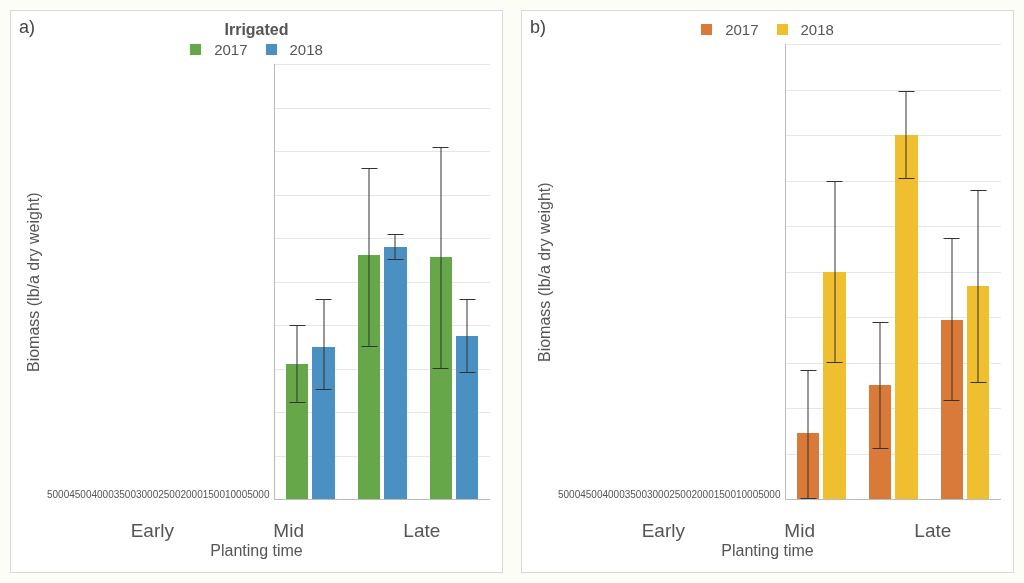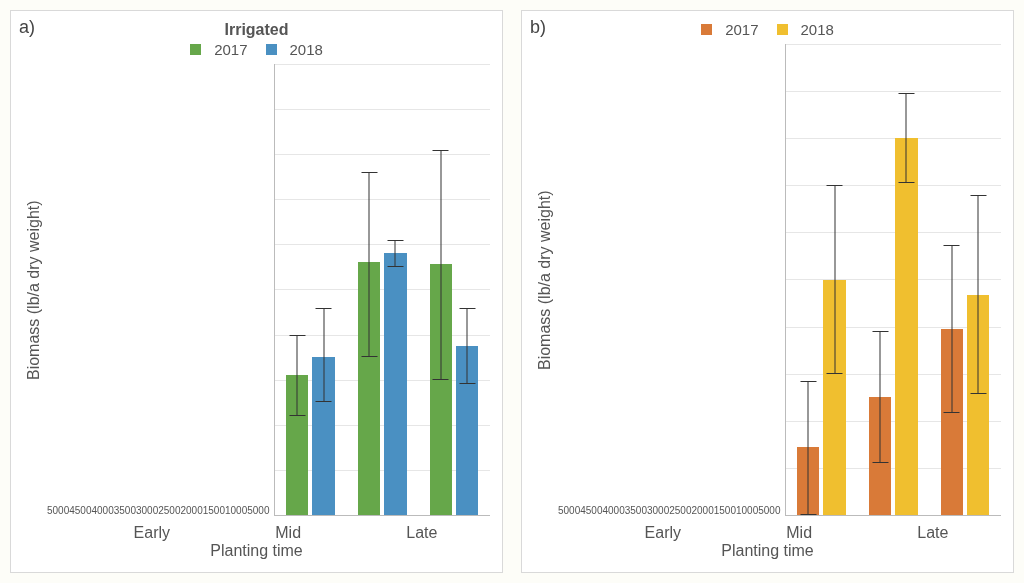--- a/index.html
+++ b/index.html
@@ -130,24 +130,24 @@
     width: 16px;
     height: 1px;
     background: #333;
     transform: translateX(-50%);
   }
   .err::before { top: 0; }
   .err::after { bottom: 0; }
   .xaxis-ticks {
     display: flex;
     justify-content: space-around;
-    font-size: 16px;
+    font-size: 19px;
     color: #555;
     margin-left: 58px;
-    margin-top: 8px;
+    margin-top: 20px;
     align-items: flex-end;
   }
   .xaxis-label {
     text-align: center;
     font-size: 16px;
     color: #555;
   }
 </style>
 </head>
 <body>

